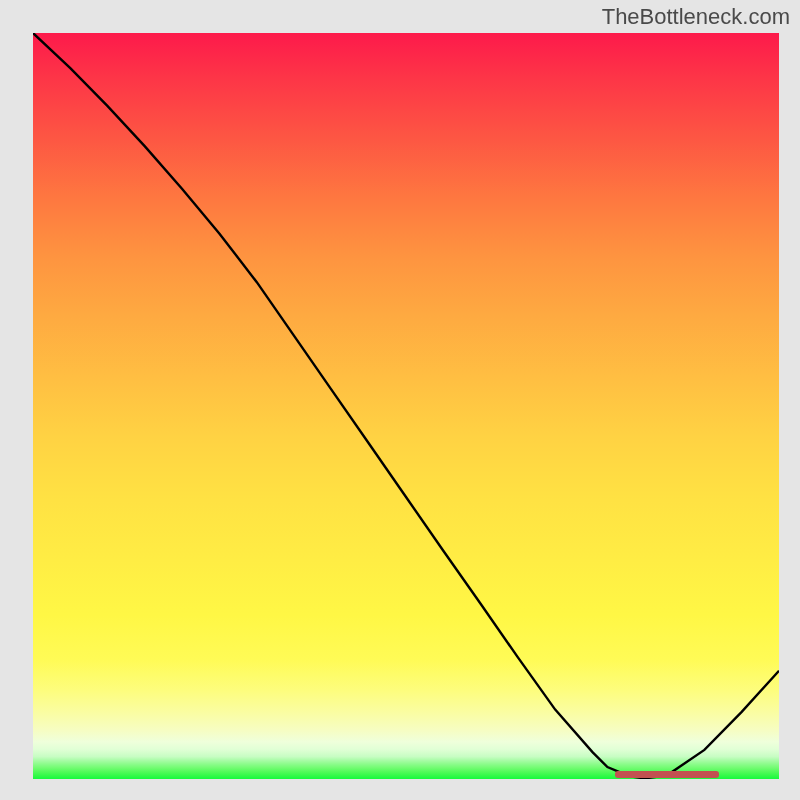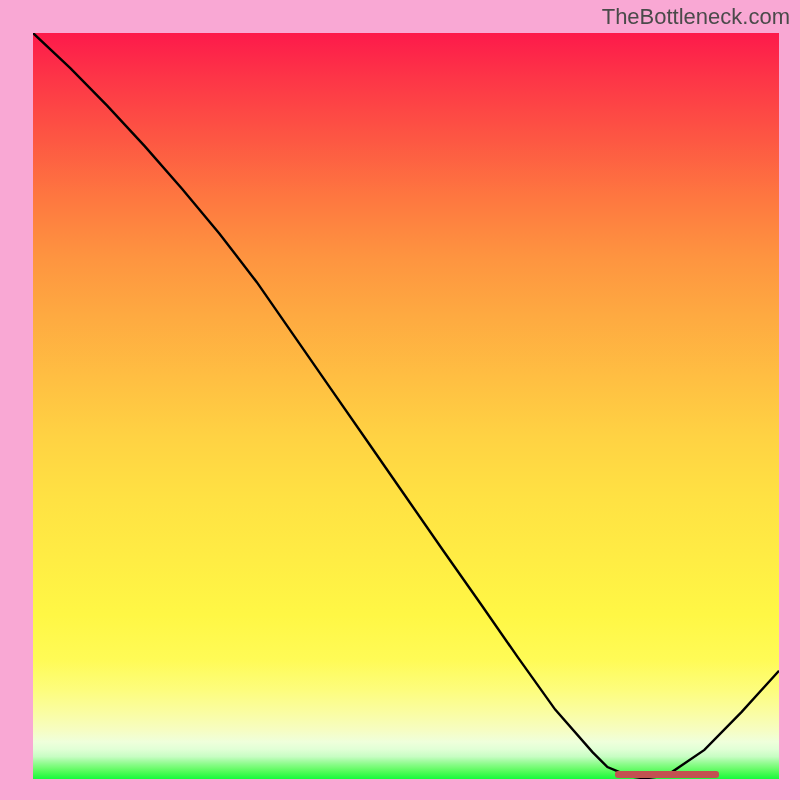--- a/index.html
+++ b/index.html
@@ -1,21 +1,21 @@
 <!DOCTYPE html>
 <html><head>
 <meta charset="utf-8">
 <style>
   * { margin: 0; padding: 0; box-sizing: border-box; }
   html, body { width: 800px; height: 800px; background: #000; overflow: hidden; }
   .chart-container {
     position: relative;
     width: 800px;
     height: 800px;
-    background: #f9a8d4;
+    background: #e5e5e5;
   }
   .attribution {
     position: absolute;
     top: 4px;
     right: 10px;
     color: #4a4a4a;
     font-family: Arial, Helvetica, sans-serif;
     font-size: 22px;
     font-weight: 500;
   }

